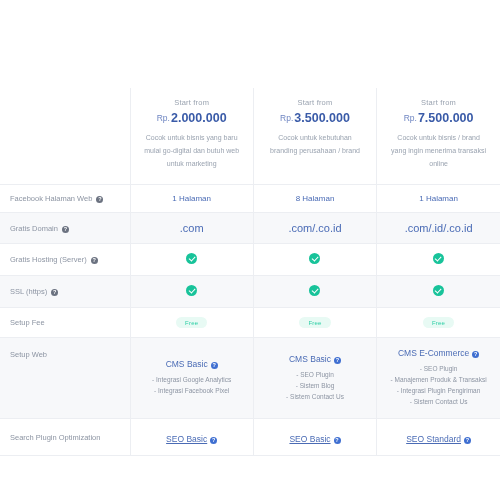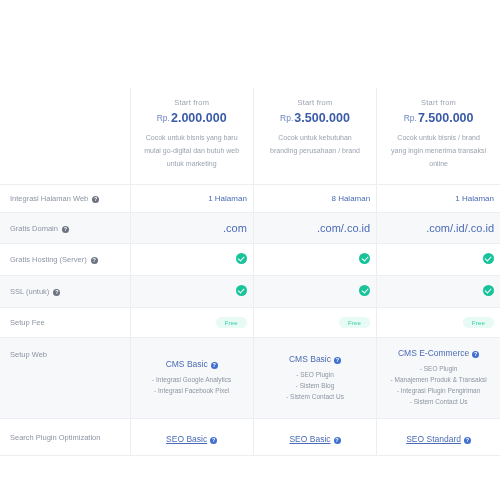--- a/index.html
+++ b/index.html
@@ -85,21 +85,21 @@
   .row.plain td { background: #ffffff; }
 
   .label-cell {
     padding-left: 10px !important;
     text-align: left;
     font-size: 7.5px;
     color: #8d95a3;
     white-space: nowrap;
   }
   .value-cell {
-    text-align: right;
+    text-align: center;
     font-size: 8px;
     color: #4a6bb5;
   }
   .value-text { color: #4a6bb5; font-size: 8px; }
   .domain-text { color: #4a6bb5; font-size: 11px; }
 
   .info-icon {
     display: inline-block;
     width: 7px;
     height: 7px;
@@ -209,21 +209,21 @@
           <div class="start-from">Start from</div>
           <div class="price-line">
             <span class="cur">Rp.</span><span>7.500.000</span>
           </div>
           <div class="plan-desc">Cocok untuk bisnis / brand yang ingin menerima transaksi online</div>
         </td>
       </tr>
 
       <tr class="row plain">
         <td class="label-cell">
-          <span>Integrasi Halaman Web</span><span class="info-icon">?</span>
+          <span>Facebook Halaman Web</span><span class="info-icon">?</span>
         </td>
         <td class="value-cell">
           <span class="value-text">1 Halaman</span>
         </td>
         <td class="value-cell">
           <span class="value-text">8 Halaman</span>
         </td>
         <td class="value-cell last">
           <span class="value-text">1 Halaman</span>
         </td>
@@ -254,21 +254,21 @@
         <td class="value-cell">
           <span class="check"></span>
         </td>
         <td class="value-cell last">
           <span class="check"></span>
         </td>
       </tr>
 
       <tr class="row alt">
         <td class="label-cell">
-          <span>SSL (untuk)</span><span class="info-icon">?</span>
+          <span>SSL (https)</span><span class="info-icon">?</span>
         </td>
         <td class="value-cell">
           <span class="check"></span>
         </td>
         <td class="value-cell">
           <span class="check"></span>
         </td>
         <td class="value-cell last">
           <span class="check"></span>
         </td>

